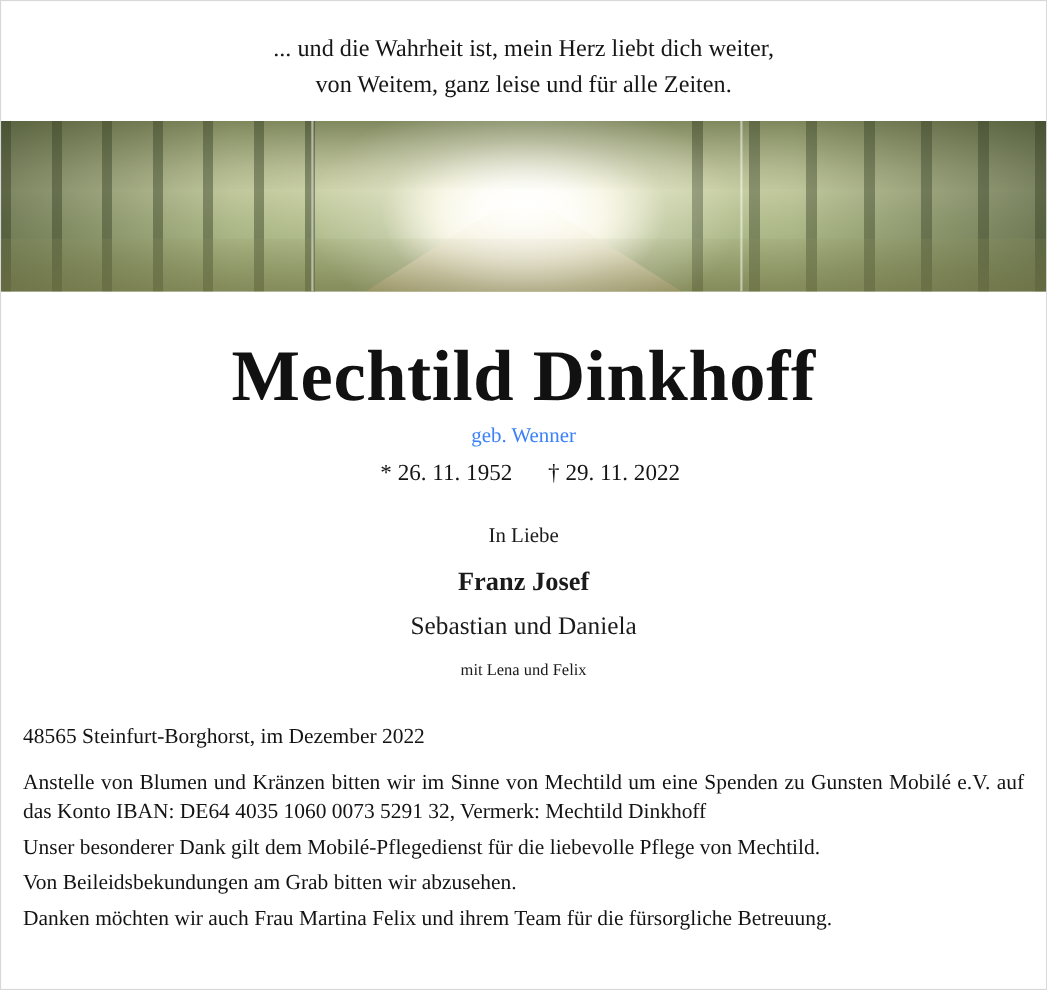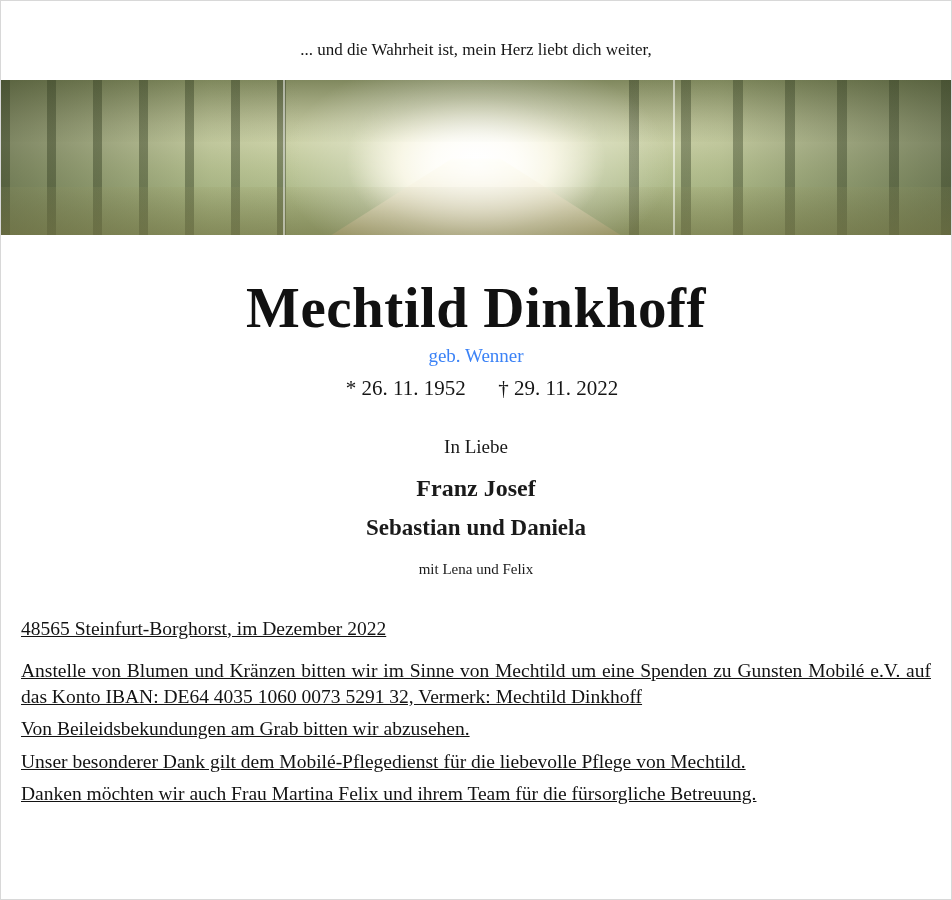--- a/index.html
+++ b/index.html
@@ -17,23 +17,23 @@
   .card {
     position: relative;
     width: 952px;
     height: 900px;
     background: #ffffff;
     box-sizing: border-box;
     border: 1px solid #d8d8d8;
   }
   
   .verse {
-    padding-top: 36px;
+    padding-top: 26px;
     text-align: center;
-    font-size: 17px;
+    font-size: 22px;
     line-height: 1.5;
     color: #161616;
   }
   .verse div { white-space: nowrap; }
 
   
   .band {
     position: relative;
     margin-top: 17px;
     height: 155px;
@@ -99,21 +99,21 @@
   .band .haze {
     position: absolute;
     inset: 0;
     background: radial-gradient(ellipse 260px 150px at 50% 55%, rgba(255,255,255,0.85) 0%, rgba(255,255,255,0.25) 45%, rgba(255,255,255,0) 75%);
   }
 
   
   .name-block { text-align: center; }
   .deceased-name {
     margin-top: 40px;
-    font-size: 57px;
+    font-size: 66px;
     font-weight: bold;
     letter-spacing: 0.5px;
     color: #111111;
   }
   .maiden {
     margin-top: 5px;
     font-size: 19px;
     color: #3b82f6;
   }
   .dates {
@@ -131,49 +131,49 @@
     font-size: 19px;
   }
   .fam-1 {
     margin-top: 17px;
     font-size: 24px;
     font-weight: bold;
   }
   .fam-2 {
     margin-top: 13px;
     font-size: 23px;
-    font-weight: bold;
+    font-weight: normal;
   }
   .fam-3 {
     margin-top: 20px;
     font-size: 15px;
   }
 
   
   .body-text {
     margin-top: 38px;
     padding: 0 20px;
     font-size: 19.5px;
     line-height: 1.35;
     color: #131313;
-    text-decoration: underline;
   }
   .place-date { margin-bottom: 16px; }
   .para { margin-bottom: 0; text-align: justify; }
   .para + .para { margin-top: 6px; }
   .spaced { margin-top: 18px; }
   .no-justify { text-align: left; }
 </style>
 </head>
 <body>
 
 <div class="card">
 
   <div class="verse">
     <div>... und die Wahrheit ist, mein Herz liebt dich weiter,</div>
+    <div>von Weitem, ganz leise und für alle Zeiten.</div>
   </div>
 
   <div class="band">
     <div class="sky"></div>
     <div class="canopy"></div>
     <div class="treeL"></div>
     <div class="treeR"></div>
     <div class="path"></div>
     <div class="ground"></div>
     <div class="haze"></div>
@@ -194,18 +194,18 @@
   <div class="family">
     <div class="in-liebe">In Liebe</div>
     <div class="fam-1">Franz Josef</div>
     <div class="fam-2">Sebastian und Daniela</div>
     <div class="fam-3">mit Lena und Felix</div>
   </div>
 
   <div class="body-text">
     <div class="place-date">48565 Steinfurt-Borghorst, im Dezember 2022</div>
     <div class="para">Anstelle von Blumen und Kränzen bitten wir im Sinne von Mechtild um eine Spenden zu Gunsten Mobilé e.V. auf das Konto IBAN: DE64 4035 1060 0073 5291 32, Vermerk: Mechtild Dinkhoff</div>
+    <div class="para spaced no-justify">Unser besonderer Dank gilt dem Mobilé-Pflegedienst für die liebevolle Pflege von Mechtild.</div>
     <div class="para spaced no-justify">Von Beileidsbekundungen am Grab bitten wir abzusehen.</div>
-    <div class="para spaced no-justify">Unser besonderer Dank gilt dem Mobilé-Pflegedienst für die liebevolle Pflege von Mechtild.</div>
     <div class="para no-justify">Danken möchten wir auch Frau Martina Felix und ihrem Team für die fürsorgliche Betreuung.</div>
   </div>
 
 </div>
 
 </body></html>

